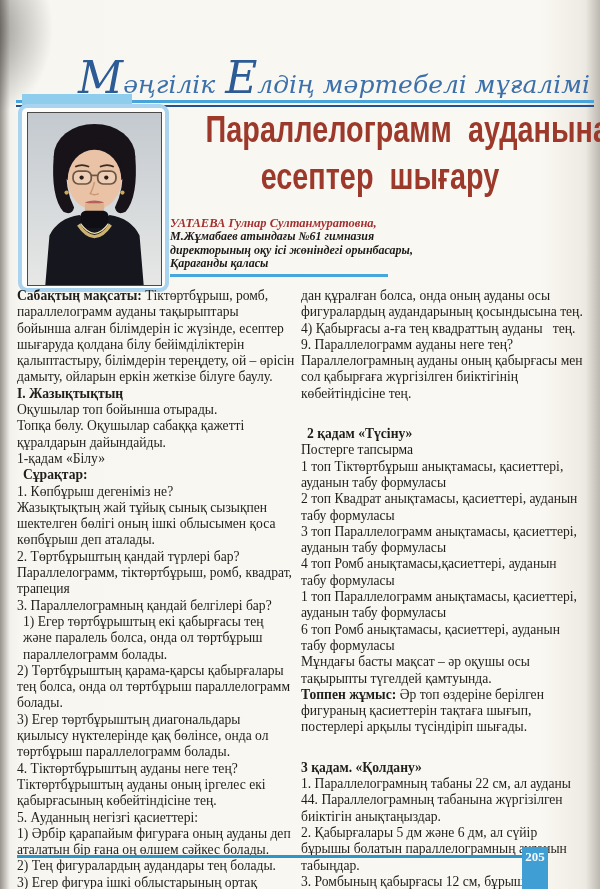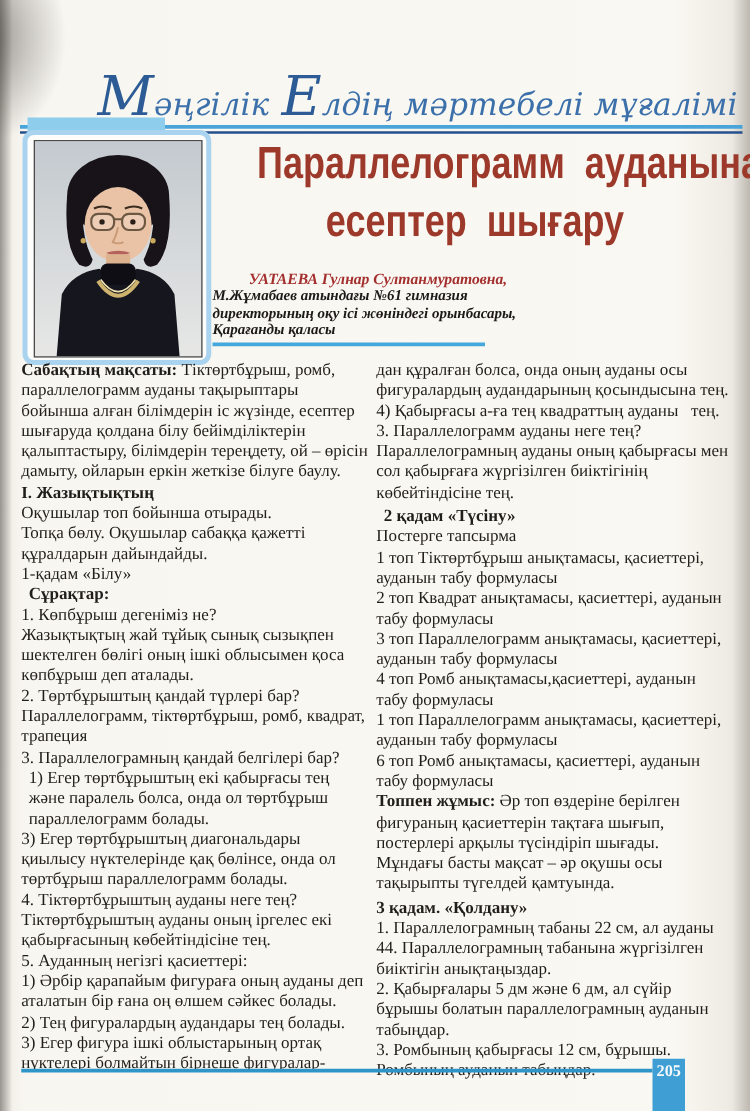--- a/index.html
+++ b/index.html
@@ -30,30 +30,30 @@
   .photo-inner{width:100%;height:100%;border:1px solid #4b4a48;background:#ccd2d6;overflow:hidden;}
   .photo-inner svg{display:block;width:100%;height:100%;}
   
   .title-wrap{position:absolute;left:162px;top:106px;width:436px;text-align:center;
     font-family:"Liberation Sans", sans-serif;font-weight:700;color:#9d392b;
     font-size:36px;line-height:47px;letter-spacing:0;}
   .title-line{transform:scaleX(.8);transform-origin:50% 50%;white-space:nowrap;word-spacing:10px;}
   
   .author{position:absolute;left:170px;top:217px;width:300px;
     font-style:italic;font-weight:700;font-size:12px;line-height:13.4px;color:#1c1a18;}
-  .author .name{color:#a42f2f;font-size:12.5px;padding-left:29px;}
+  .author .name{color:#a42f2f;font-size:12.5px;}
   .author-underline{width:218px;height:3px;background:#45a7dc;margin-top:3px;}
   
   .col{position:absolute;top:288px;font-size:13.6px;line-height:16.3px;}
   .col-left{left:17px;width:278px;}
   .col-right{left:301px;width:282px;}
   .col p{margin:0;}
   .col p.hd{font-weight:700;}
   .col p.ind{padding-left:6px;}
-  .col p.gap{margin-top:3px;}
+  .col p.gap{margin-top:24px;}
   
   .footer-rule{position:absolute;left:17px;top:855px;width:505px;height:3px;background:#2e95c9;}
   .page-badge{position:absolute;left:522px;top:847px;width:26px;height:44px;background:#3f9fd4;
     color:#f6f9fb;text-align:center;font-size:13px;font-weight:700;line-height:20px;}
 </style>
 </head>
 <body>
 
 <div class="page">
 
@@ -132,43 +132,44 @@
       <p><span>Оқушылар топ бойынша отырады.</span></p>
       <p><span>Топқа бөлу. Оқушылар сабаққа қажетті құралдарын дайындайды.</span></p>
       <p><span>1-қадам «Білу»</span></p>
       <p class="ind hd">Сұрақтар:</p>
       <p><span>1. Көпбұрыш дегеніміз не?</span></p>
       <p><span>Жазықтықтың жай тұйық сынық сызықпен шектелген бөлігі оның ішкі облысымен қоса көпбұрыш деп аталады.</span></p>
       <p><span>2. Төртбұрыштың қандай түрлері бар?</span></p>
       <p><span>Параллелограмм, тіктөртбұрыш, ромб, квадрат, трапеция</span></p>
       <p><span>3. Параллелограмның қандай белгілері бар?</span></p>
       <p class="ind"><span>1) Егер төртбұрыштың екі қабырғасы тең және паралель болса, онда ол төртбұрыш параллелограмм болады.</span></p>
+      <p><span>2) Төртбұрыштың қарама-қарсы қабырғалары тең болса, онда ол төртбұрыш параллелограмм болады.</span></p>
       <p><span>3) Егер төртбұрыштың диагональдары қиылысу нүктелерінде қақ бөлінсе, онда ол төртбұрыш параллелограмм болады.</span></p>
       <p><span>4. Тіктөртбұрыштың ауданы неге тең?</span></p>
       <p><span>Тіктөртбұрыштың ауданы оның іргелес екі қабырғасының көбейтіндісіне тең.</span></p>
       <p><span>5. Ауданның негізгі қасиеттері:</span></p>
       <p><span>1) Әрбір қарапайым фигураға оның ауданы деп аталатын бір ғана оң өлшем сәйкес болады.</span></p>
       <p><span>2) Тең фигуралардың аудандары тең болады.</span></p>
       <p><span>3) Егер фигура ішкі облыстарының ортақ нүктелері болмайтын бірнеше фигуралар-</span></p>
     </div>
   <div class="col col-right">
       <p><span>дан құралған болса, онда оның ауданы осы фигуралардың аудандарының қосындысына тең.</span></p>
       <p><span>4) Қабырғасы а-ға тең квадраттың ауданы&nbsp;&nbsp; тең.</span></p>
-      <p><span>3. Параллелограмм ауданы неге тең?</span></p>
+      <p><span>9. Параллелограмм ауданы неге тең?</span></p>
       <p><span>Параллелограмның ауданы оның қабырғасы мен сол қабырғаға жүргізілген биіктігінің көбейтіндісіне тең.</span></p>
       <p class="gap ind hd">2 қадам  «Түсіну»</p>
       <p><span>Постерге тапсырма</span></p>
       <p><span>1 топ Тіктөртбұрыш анықтамасы, қасиеттері, ауданын табу формуласы</span></p>
       <p><span>2 топ Квадрат анықтамасы, қасиеттері, ауданын табу формуласы</span></p>
       <p><span>3 топ Параллелограмм анықтамасы, қасиеттері, ауданын табу формуласы</span></p>
       <p><span>4 топ Ромб анықтамасы,қасиеттері, ауданын табу формуласы</span></p>
       <p><span>1 топ Параллелограмм анықтамасы, қасиеттері, ауданын табу формуласы</span></p>
       <p><span>6 топ Ромб анықтамасы, қасиеттері, ауданын табу формуласы</span></p>
+      <p><span>Мұндағы басты мақсат – әр оқушы осы тақырыпты түгелдей қамтуында.</span></p>
       <p><b>Топпен жұмыс:</b><span> Әр топ  өздеріне берілген фигураның қасиеттерін тақтаға шығып, постерлері арқылы түсіндіріп шығады.</span></p>
-      <p><span>Мұндағы басты мақсат – әр оқушы осы тақырыпты түгелдей қамтуында.</span></p>
       <p class="gap hd">3 қадам. «Қолдану»</p>
       <p><span>1. Параллелограмның табаны 22 см, ал ауданы 44. Параллелограмның табанына жүргізілген биіктігін анықтаңыздар.</span></p>
       <p><span>2. Қабырғалары 5 дм және 6 дм, ал сүйір бұрышы болатын параллелограмның ауданын табыңдар.</span></p>
       <p><span>3. Ромбының қабырғасы 12 см, бұрышы. Ромбының ауданын табыңдар.</span></p>
     </div>
 
   <div class="footer-rule"></div>
   <div class="page-badge">
     <span>205</span>
   </div>

